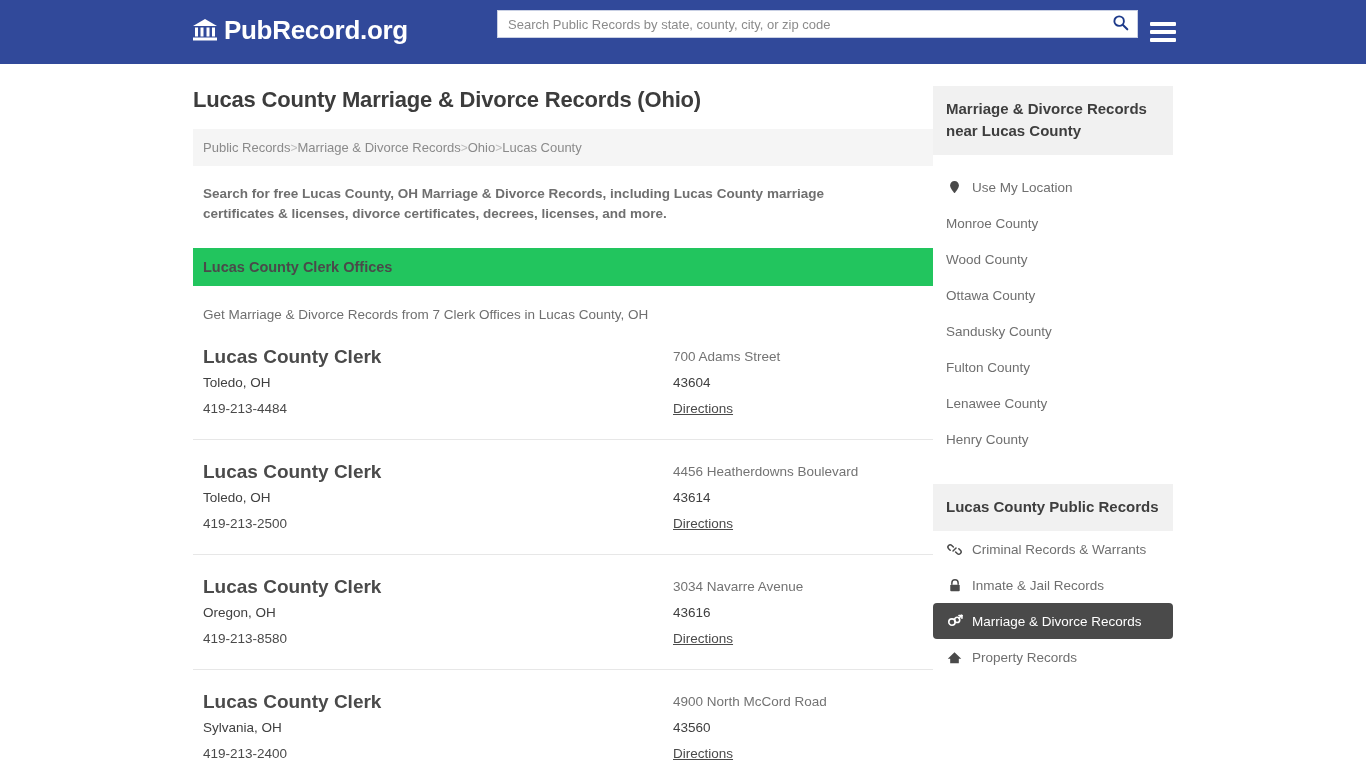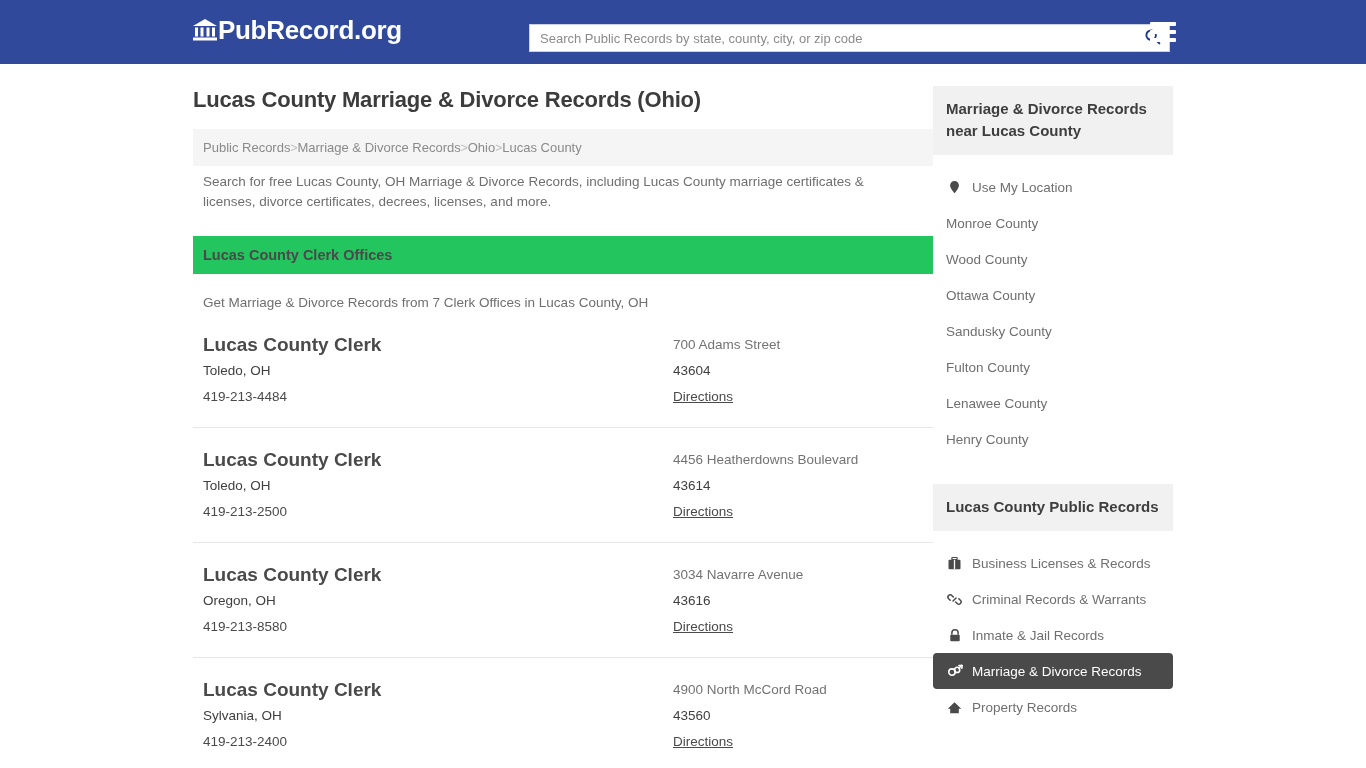--- a/index.html
+++ b/index.html
@@ -19,48 +19,48 @@
     height: 64px;
     background: #31499a;
     position: relative;
   }
   .brand {
     position: absolute;
     left: 192px;
     top: 17px;
     display: flex;
     align-items: center;
+    gap: 6px;
     text-decoration: none;
     cursor: pointer;
   }
   .brand-icon {
     width: 26px;
     height: 26px;
     display: block;
     flex: 0 0 auto;
   }
   .brand-text {
     color: #ffffff;
     font-size: 26px;
     font-weight: bold;
     letter-spacing: -0.3px;
     line-height: 26px;
     white-space: nowrap;
   }
   .search-wrap {
     position: absolute;
     left: 497px;
-    top: 24px;
+    top: 10px;
     width: 641px;
     height: 28px;
     background: #ffffff;
     border: 1px solid #c9d0e4;
     display: flex;
     align-items: center;
-    margin-left: 32px;
   }
   .search-input {
     flex: 1 1 auto;
     border: none;
     outline: none;
     height: 26px;
     padding: 0 10px;
     font-family: "Liberation Sans", sans-serif;
     font-size: 13px;
     color: #333;
@@ -141,26 +141,27 @@
   }
   .breadcrumb a {
     color: #8a8a8a;
     text-decoration: none;
     cursor: pointer;
     white-space: nowrap;
   }
   .crumb-sep { color: #bdbdbd; font-size: 12px; }
 
   .intro {
-    margin: 6px 0 0 0;
+    margin: 18px 0 0 0;
     padding: 0 10px 0 10px;
     font-size: 13.5px;
     line-height: 20px;
     color: #6f6f6f;
     max-width: 700px;
+    font-weight: bold;
   }
 
   .section-head {
     margin-top: 24px;
     background: #22c55e;
     height: 38px;
     display: flex;
     align-items: center;
     padding: 0 10px;
     font-size: 14.5px;
@@ -396,30 +397,20 @@
           <span>Lenawee County</span>
         </li>
         <li class="side-item">
           <span>Henry County</span>
         </li>
       </ul>
 
       <div class="side-head second">Lucas County Public Records</div>
 
       <ul class="side-list">
-        <li class="side-item first">
-          <span class="side-ico">
-            <svg viewBox="0 0 16 16" width="15" height="15" aria-hidden="true">
-              <rect x="5.2" y="1.6" width="5.6" height="2.2" rx="0.6" fill="none" stroke="currentColor" stroke-width="1.3"></rect>
-              <rect x="1.6" y="4" width="12.8" height="10" rx="1" fill="currentColor"></rect>
-              <rect x="7.3" y="4" width="1.4" height="10" fill="#f7f7f7"></rect>
-            </svg>
-          </span>
-          <span>Business Licenses &amp; Records</span>
-        </li>
 
 
         <li class="side-item">
           <span class="side-ico">
             <svg viewBox="0 0 16 16" width="15" height="15" aria-hidden="true">
               <g fill="none" stroke="currentColor" stroke-width="1.6" stroke-linecap="round">
                 <path d="M6.4 9.6 L9.6 6.4"></path>
                 <path d="M9.2 10.6 L10.9 12.3 a2.4 2.4 0 0 0 3.4 -3.4 L12.6 7.2"></path>
                 <path d="M6.8 5.4 L5.1 3.7 a2.4 2.4 0 0 0 -3.4 3.4 L3.4 8.8"></path>
               </g>

